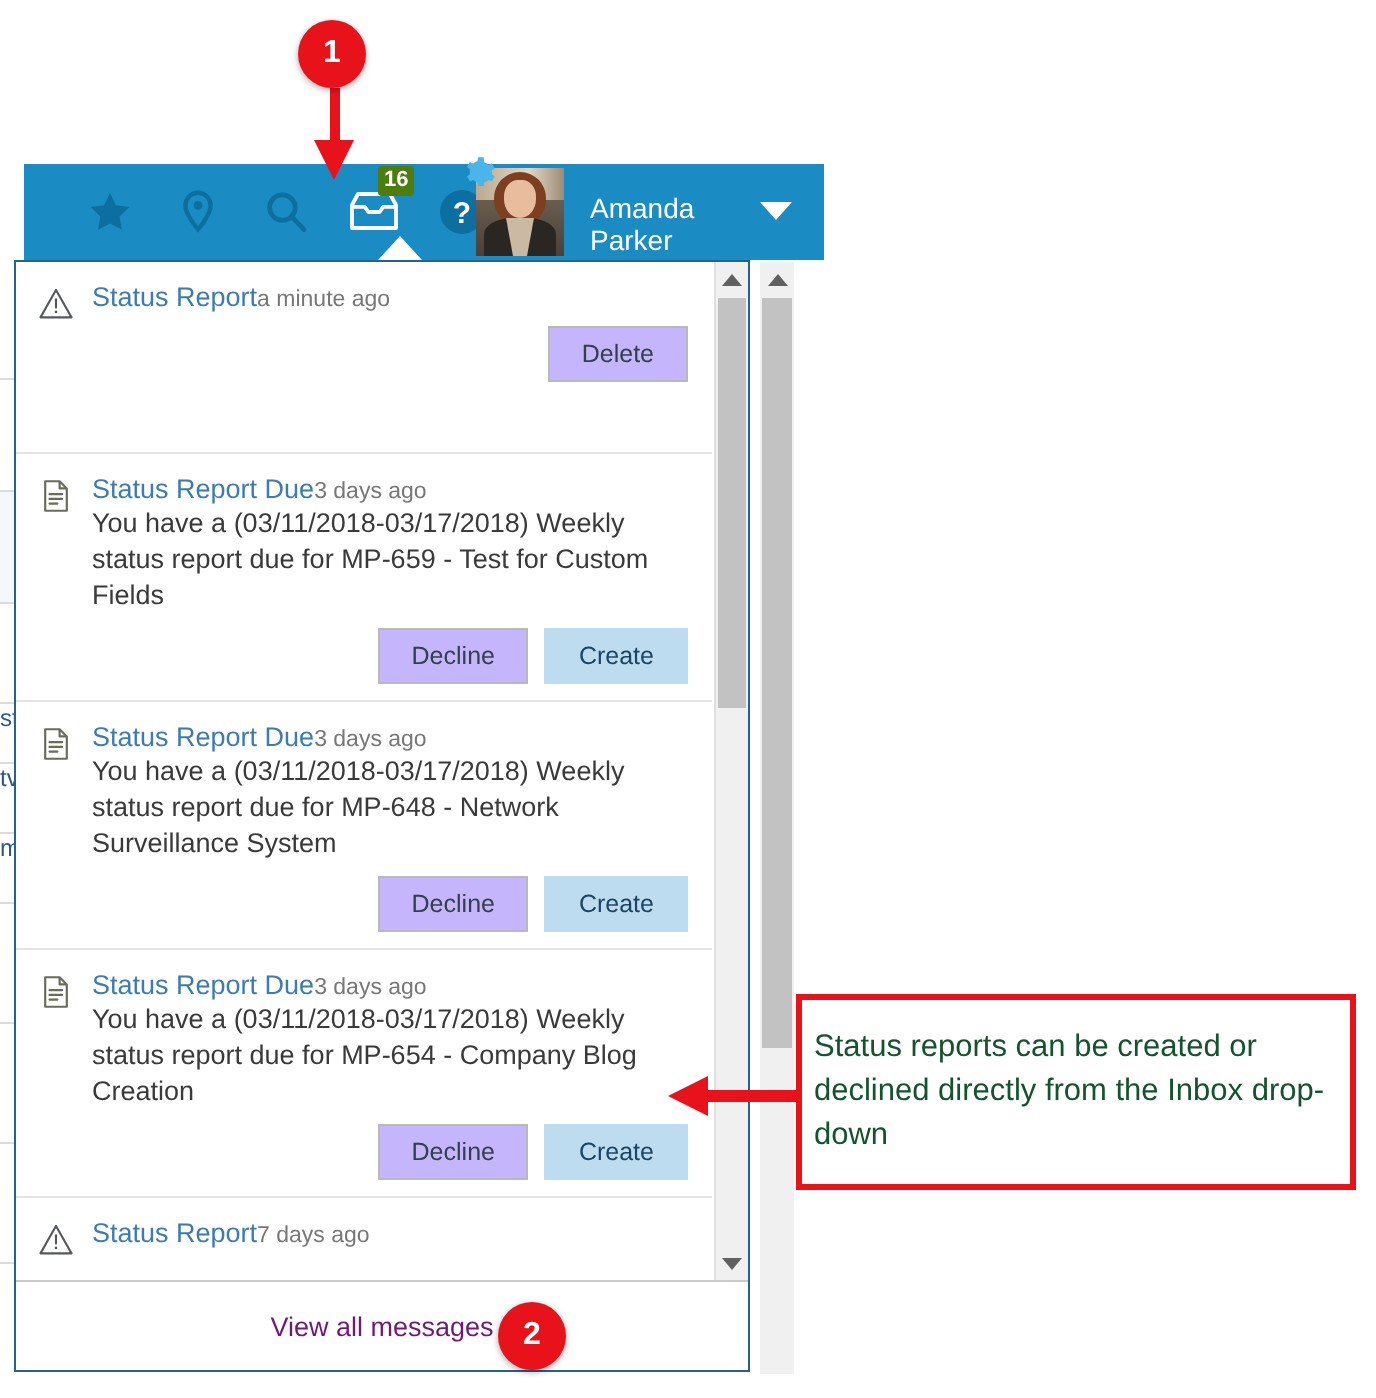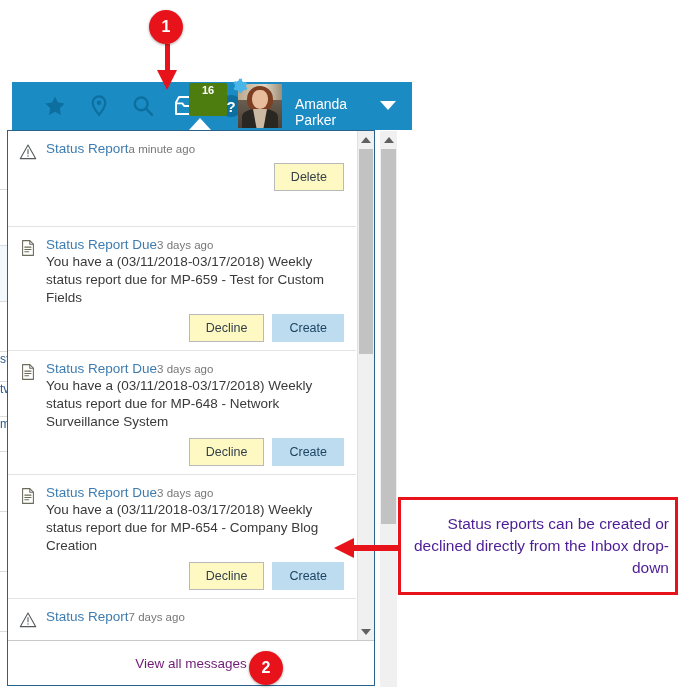--- a/index.html
+++ b/index.html
@@ -68,23 +68,23 @@
 
   .inbox-wrap { position: relative; }
   .badge {
     position: absolute;
     left: 15px; top: -10px;
     background: #4d7c0f;
     color: #ffffff;
     font-size: 11px;
     font-weight: bold;
     line-height: 15px;
-    height: 33px;
+    height: 15px;
     min-width: 18px;
-    padding: 0 13px;
+    padding: 0 3px;
     text-align: center;
     border-radius: 2px;
     box-sizing: border-box;
   }
 
   .avatar-wrap {
     position: absolute;
     left: 238px; top: 84px;
     width: 44px; height: 44px;
   }
@@ -237,21 +237,21 @@
     margin-top: 7px;
     display: flex;
     justify-content: flex-end;
     gap: 8px;
     padding-right: 2px;
   }
   .btn {
     font-family: "Liberation Sans", sans-serif;
     font-size: 12.5px;
     color: #33404a;
-    background: #fef9c3;
+    background: #c4b5fd;
     border: 1px solid #b9b9b9;
     padding: 6px 16px;
     min-width: 58px;
     text-align: center;
     cursor: pointer;
     box-sizing: border-box;
   }
   .btn.primary {
     background: #bedcef;
     border-color: #bedcef;
@@ -372,24 +372,24 @@
     width: 280px; height: 98px;
     border: 3px solid #e8131a;
     background: #ffffff;
     box-sizing: border-box;
     display: flex;
     align-items: center;
     justify-content: center;
     z-index: 28;
   }
   .callout-text {
-    color: #4c1d95;
+    color: #14532d;
     font-size: 15.5px;
     line-height: 22px;
-    text-align: right;
+    text-align: left;
     padding: 0 6px;
   }
 
   .arrow-left {
     position: absolute;
     left: 334px; top: 538px;
     width: 66px; height: 20px;
     z-index: 29;
   }
   .arrow-left .shaft {

